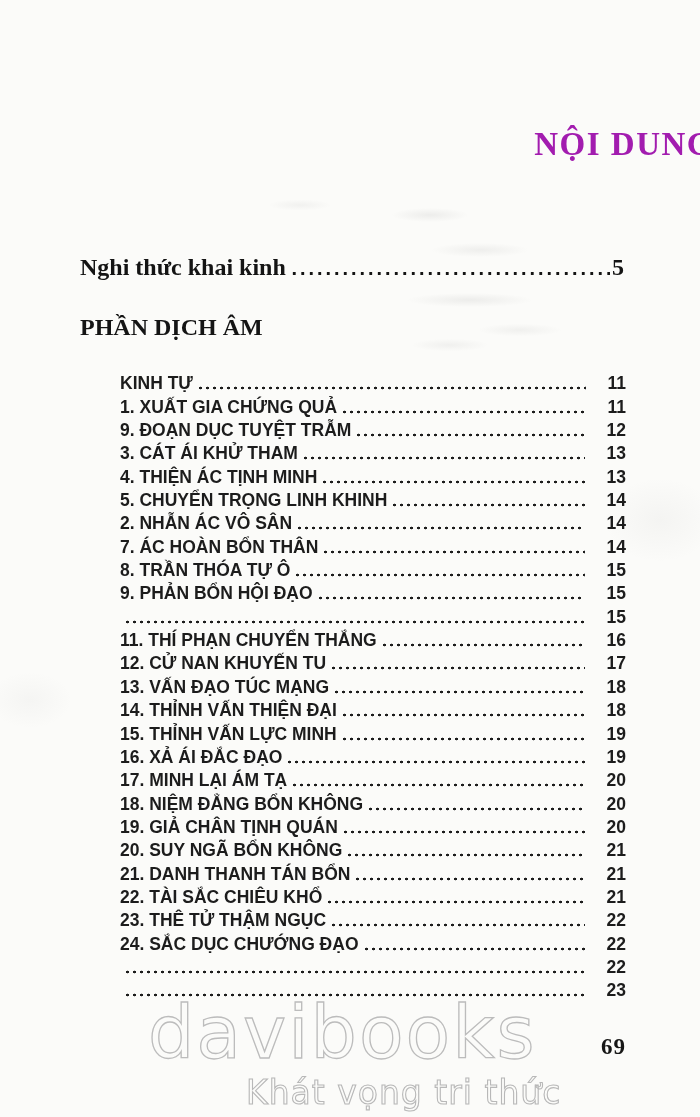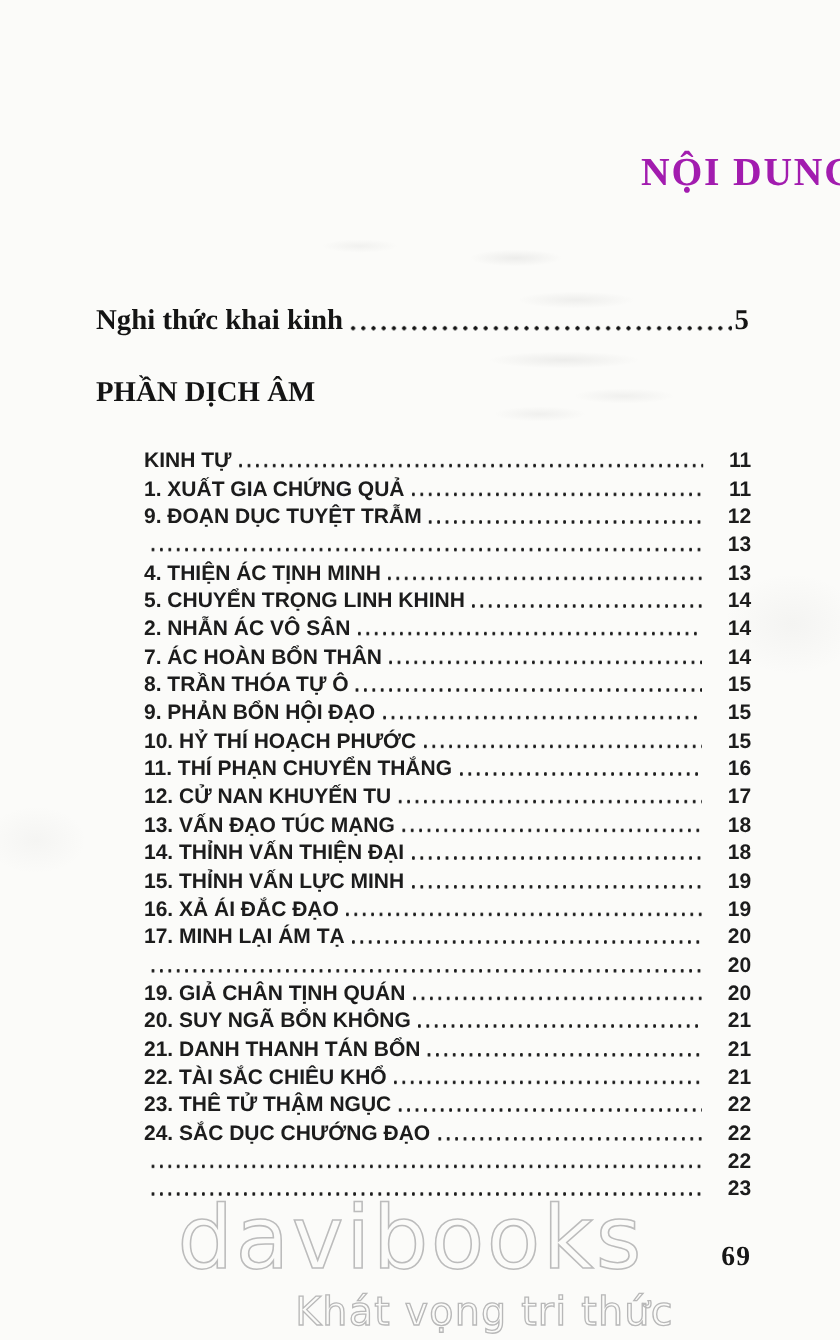--- a/index.html
+++ b/index.html
@@ -170,20 +170,21 @@
     <span class="toc-page">11</span>
   </div>
 
   <div class="toc-row leader-row">
     <span class="toc-label">9. ĐOẠN DỤC TUYỆT TRẪM</span>
     <span class="leader"></span>
     <span class="toc-page">12</span>
   </div>
 
   <div class="toc-row leader-row">
+    <span class="toc-label">3. CÁT ÁI KHỬ THAM</span>
     <span class="leader"></span>
     <span class="toc-page">13</span>
   </div>
 
   <div class="toc-row leader-row">
     <span class="toc-label">4. THIỆN ÁC TỊNH MINH</span>
     <span class="leader"></span>
     <span class="toc-page">13</span>
   </div>
 
@@ -211,21 +212,20 @@
     <span class="toc-page">15</span>
   </div>
 
   <div class="toc-row leader-row">
     <span class="toc-label">9. PHẢN BỔN HỘI ĐẠO</span>
     <span class="leader"></span>
     <span class="toc-page">15</span>
   </div>
 
   <div class="toc-row leader-row">
-    <span class="toc-label">10. HỶ THÍ HOẠCH PHƯỚC</span>
     <span class="leader"></span>
     <span class="toc-page">15</span>
   </div>
 
   <div class="toc-row leader-row">
     <span class="toc-label">11. THÍ PHẠN CHUYỂN THẮNG</span>
     <span class="leader"></span>
     <span class="toc-page">16</span>
   </div>
 
@@ -259,20 +259,21 @@
     <span class="toc-page">19</span>
   </div>
 
   <div class="toc-row leader-row">
     <span class="toc-label">17. MINH LẠI ÁM TẠ</span>
     <span class="leader"></span>
     <span class="toc-page">20</span>
   </div>
 
   <div class="toc-row leader-row">
+    <span class="toc-label">18. NIỆM ĐẲNG BỔN KHÔNG</span>
     <span class="leader"></span>
     <span class="toc-page">20</span>
   </div>
 
   <div class="toc-row leader-row">
     <span class="toc-label">19. GIẢ CHÂN TỊNH QUÁN</span>
     <span class="leader"></span>
     <span class="toc-page">20</span>
   </div>
 

